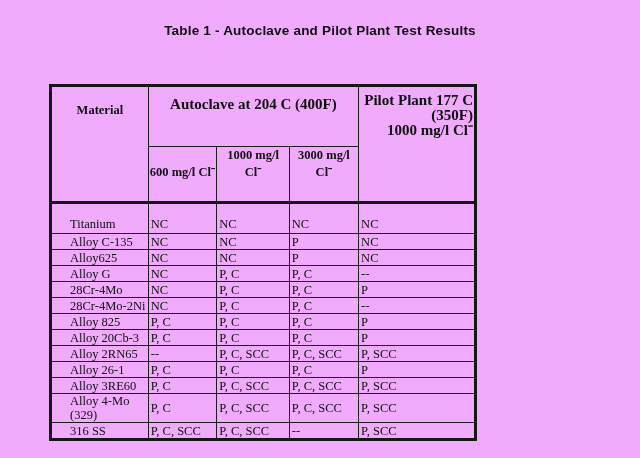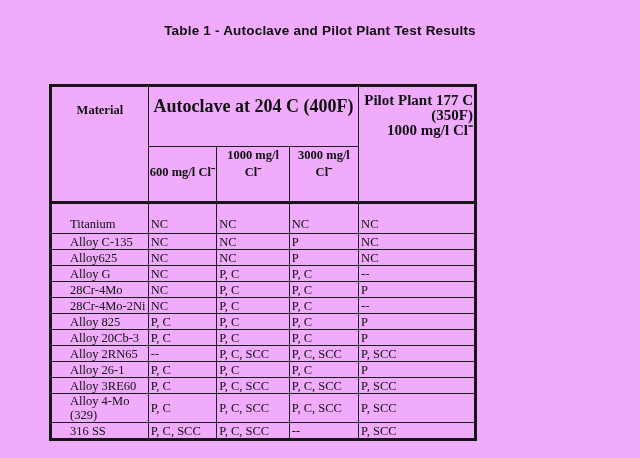--- a/index.html
+++ b/index.html
@@ -59,21 +59,21 @@
     text-align: center;
     font-weight: bold;
     font-size: 12.5px;
   }
   th.autoclave-head {
     vertical-align: top;
     padding-top: 9px;
     height: 49px;
     text-align: center;
     font-weight: bold;
-    font-size: 18px;
+    font-size: 15px;
   }
   th.pilot-head {
     vertical-align: top;
     padding-top: 6px;
     text-align: right;
     font-weight: bold;
     font-size: 15px;
     line-height: 15px;
     white-space: pre-line;
   }

